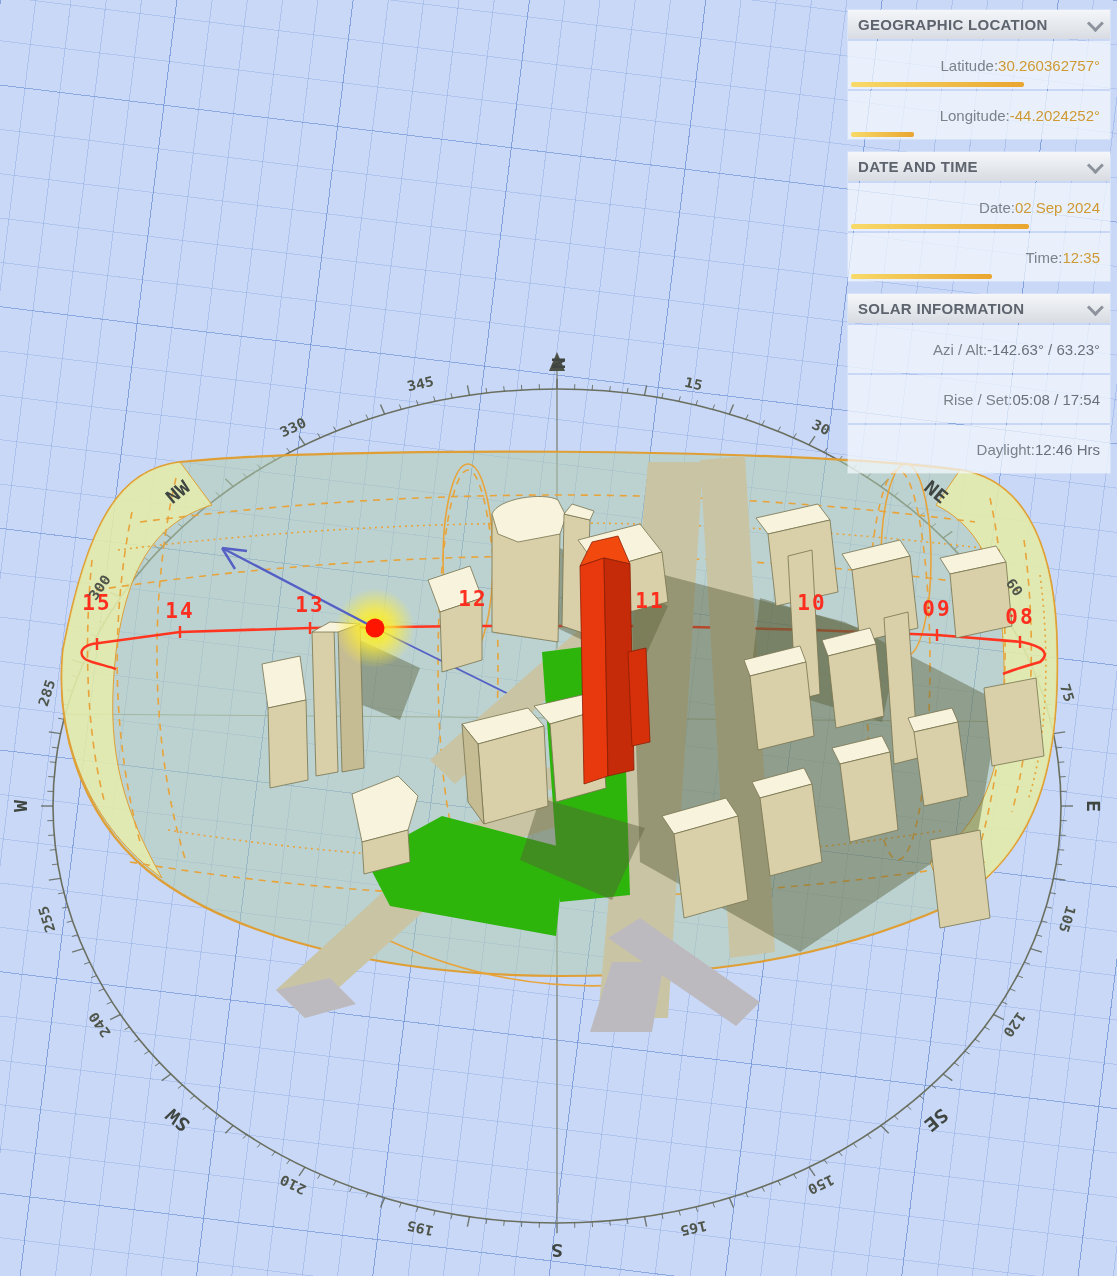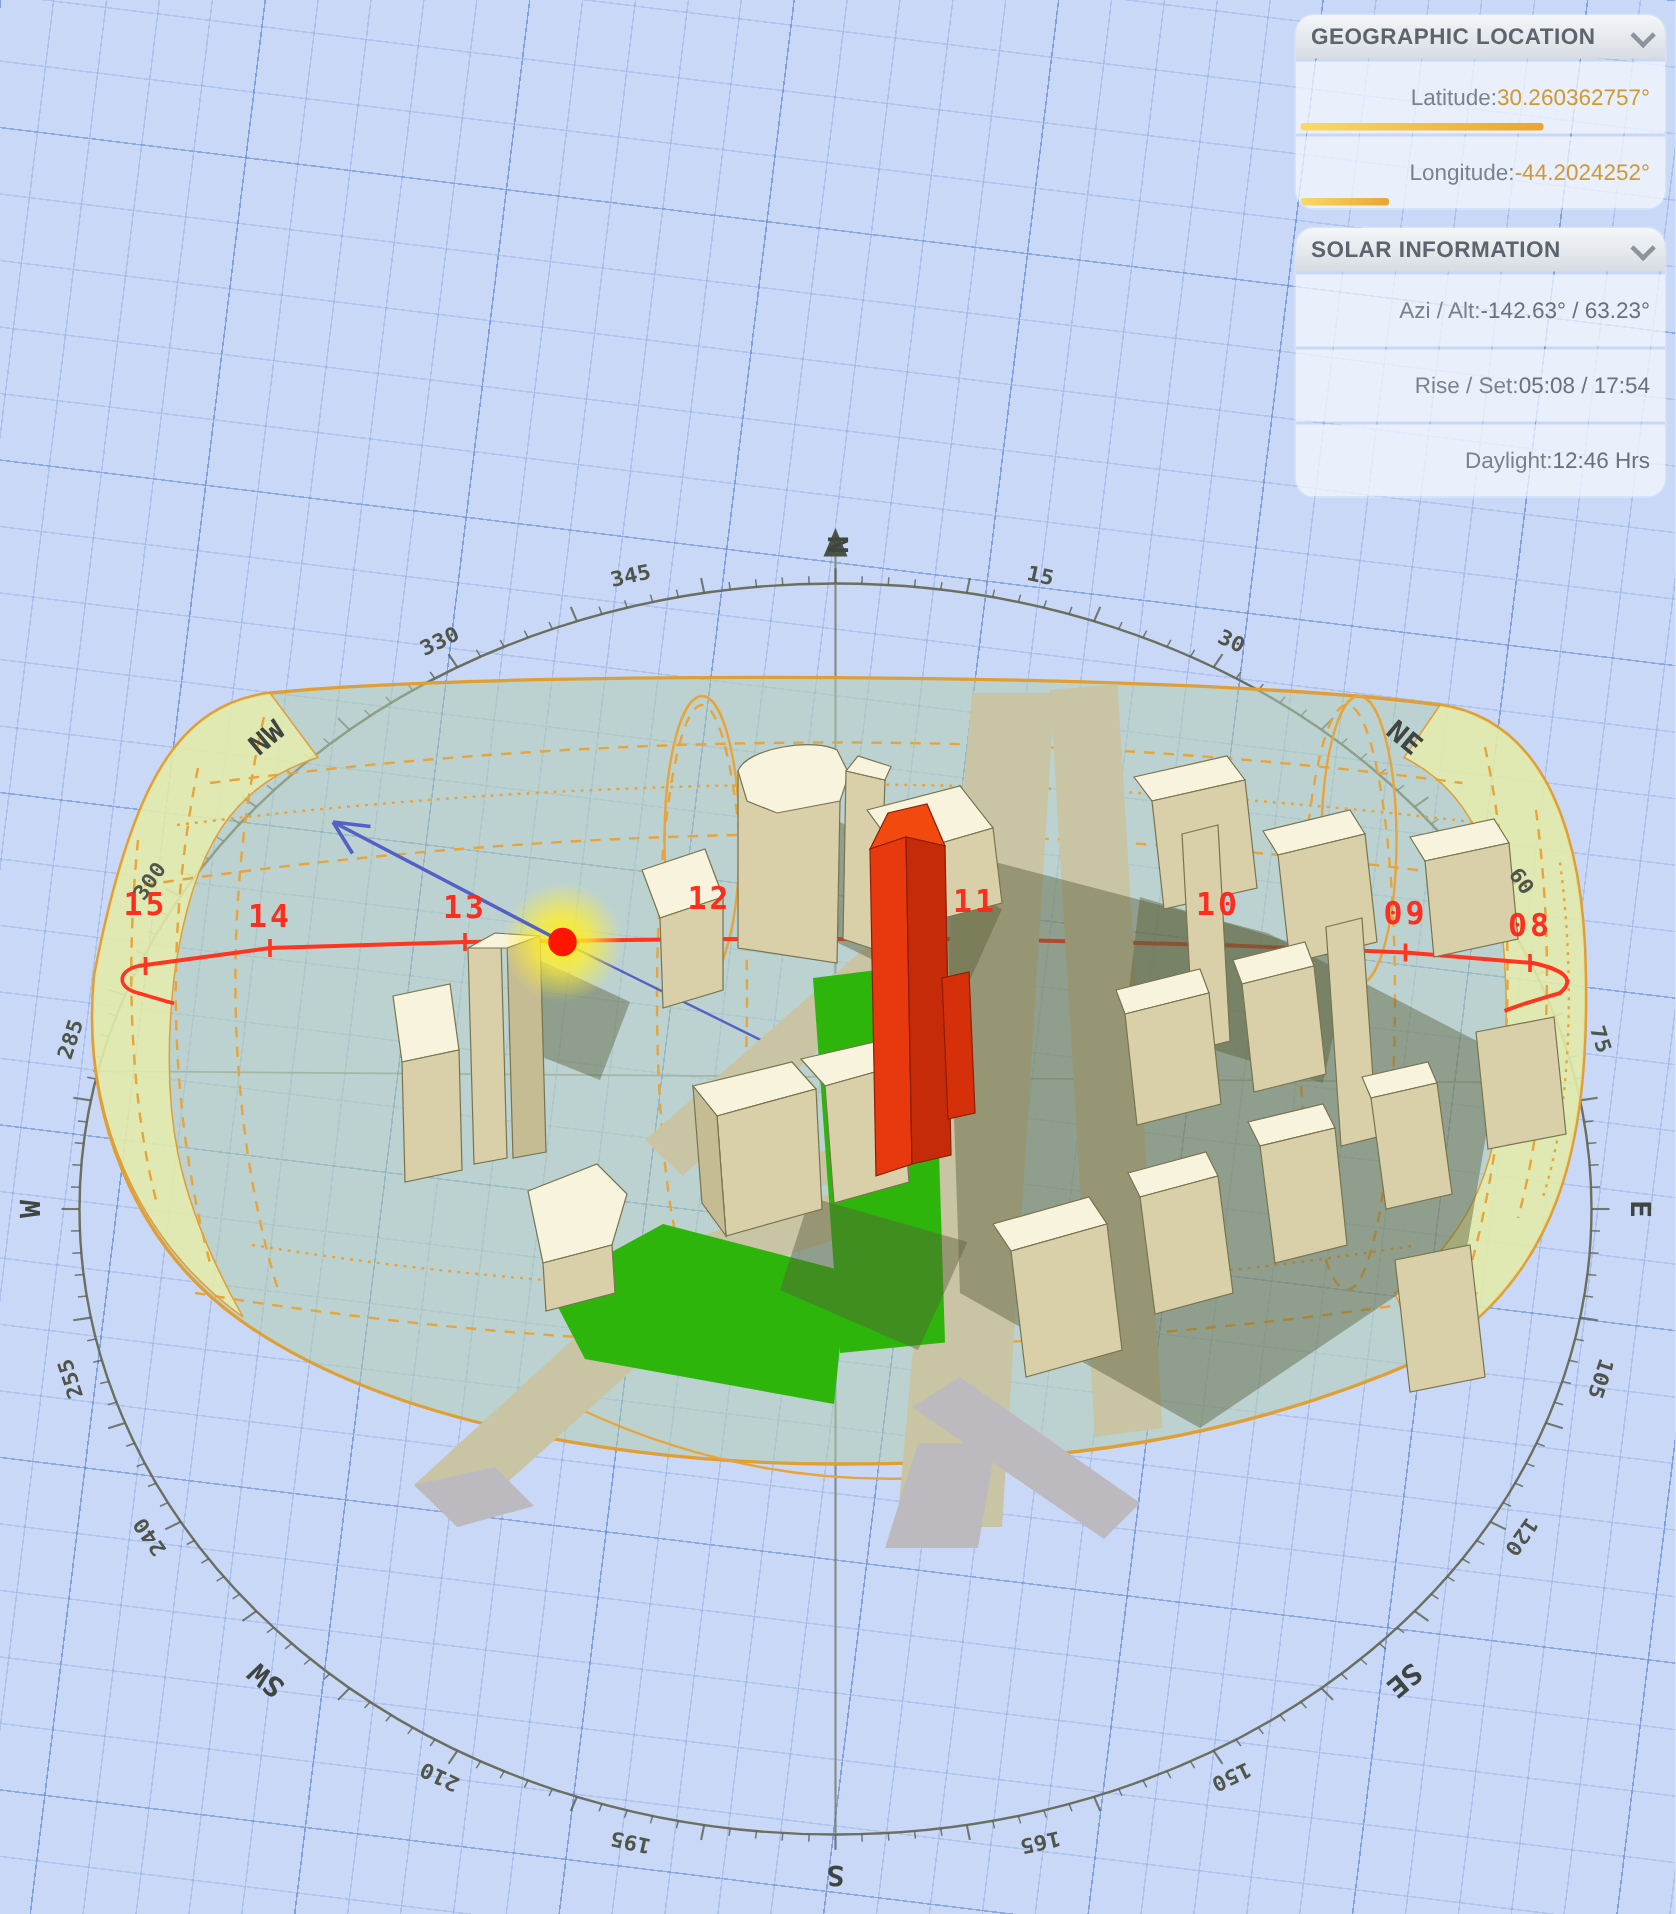--- a/index.html
+++ b/index.html
@@ -7,22 +7,22 @@
        font-family:"Liberation Sans",sans-serif;
        background-color:#c8d8f6;
        background-image:
          repeating-linear-gradient(97deg,  rgba(90,130,205,.50) 0 1px, transparent 1px 175px),
          repeating-linear-gradient(187deg, rgba(90,130,205,.42) 0 1px, transparent 1px 220px),
          repeating-linear-gradient(97deg,  rgba(130,160,220,.40) 0 1px, transparent 1px 35px),
          repeating-linear-gradient(187deg, rgba(130,160,220,.34) 0 1px, transparent 1px 44px);}
   svg{position:absolute;left:0;top:0;}
   
   #panel{position:absolute;top:10px;right:7px;width:262px;z-index:10;}
-  .section{border-radius:12px;overflow:hidden;margin-bottom:13px;
-           box-shadow:0 0 0 1px rgba(255,255,255,.25);margin-left:16px;}
+  .section{border-radius:0;overflow:hidden;margin-bottom:13px;
+           box-shadow:0 0 0 1px rgba(255,255,255,.25);}
   .sec-header{height:29px;display:flex;align-items:center;justify-content:space-between;
     padding:0 10px;background:linear-gradient(#f4f6f9,#d8dce2);
     color:#5d646e;font-weight:bold;font-size:15px;letter-spacing:.3px;cursor:pointer;}
   .rows{display:flex;flex-direction:column;gap:2px;background:transparent;margin-top:2px;}
   .row{position:relative;height:48px;background:rgba(245,249,254,.72);
        display:flex;align-items:center;justify-content:flex-end;
        padding:0 10px;font-size:15px;}
   .row .lbl{color:#7b828a;}
   .row .val{color:#6a717a;}
   .row.editable .val{color:#cf9a33;}
@@ -431,20 +431,38 @@
           </div>
           <div class="row editable">
             <span class="lbl">Longitude:</span>
             <span class="val">-44.2024252°</span>
             <div class="slider" style="width: 24%;"></div>
           </div>
         </div>
       </div>
       <div class="section">
         <div class="sec-header">
+          <span>DATE AND TIME</span>
+          <span class="chev down"></span>
+        </div>
+        <div class="rows">
+          <div class="row editable">
+            <span class="lbl">Date:</span>
+            <span class="val">02 Sep 2024</span>
+            <div class="slider" style="width: 68%;"></div>
+          </div>
+          <div class="row editable">
+            <span class="lbl">Time:</span>
+            <span class="val">12:35</span>
+            <div class="slider" style="width: 54%;"></div>
+          </div>
+        </div>
+      </div>
+      <div class="section">
+        <div class="sec-header">
           <span>SOLAR INFORMATION</span>
           <span class="chev down"></span>
         </div>
         <div class="rows">
           <div class="row">
             <span class="lbl">Azi / Alt:</span>
             <span class="val">-142.63° / 63.23°</span>
           </div>
           <div class="row">
             <span class="lbl">Rise / Set:</span>

